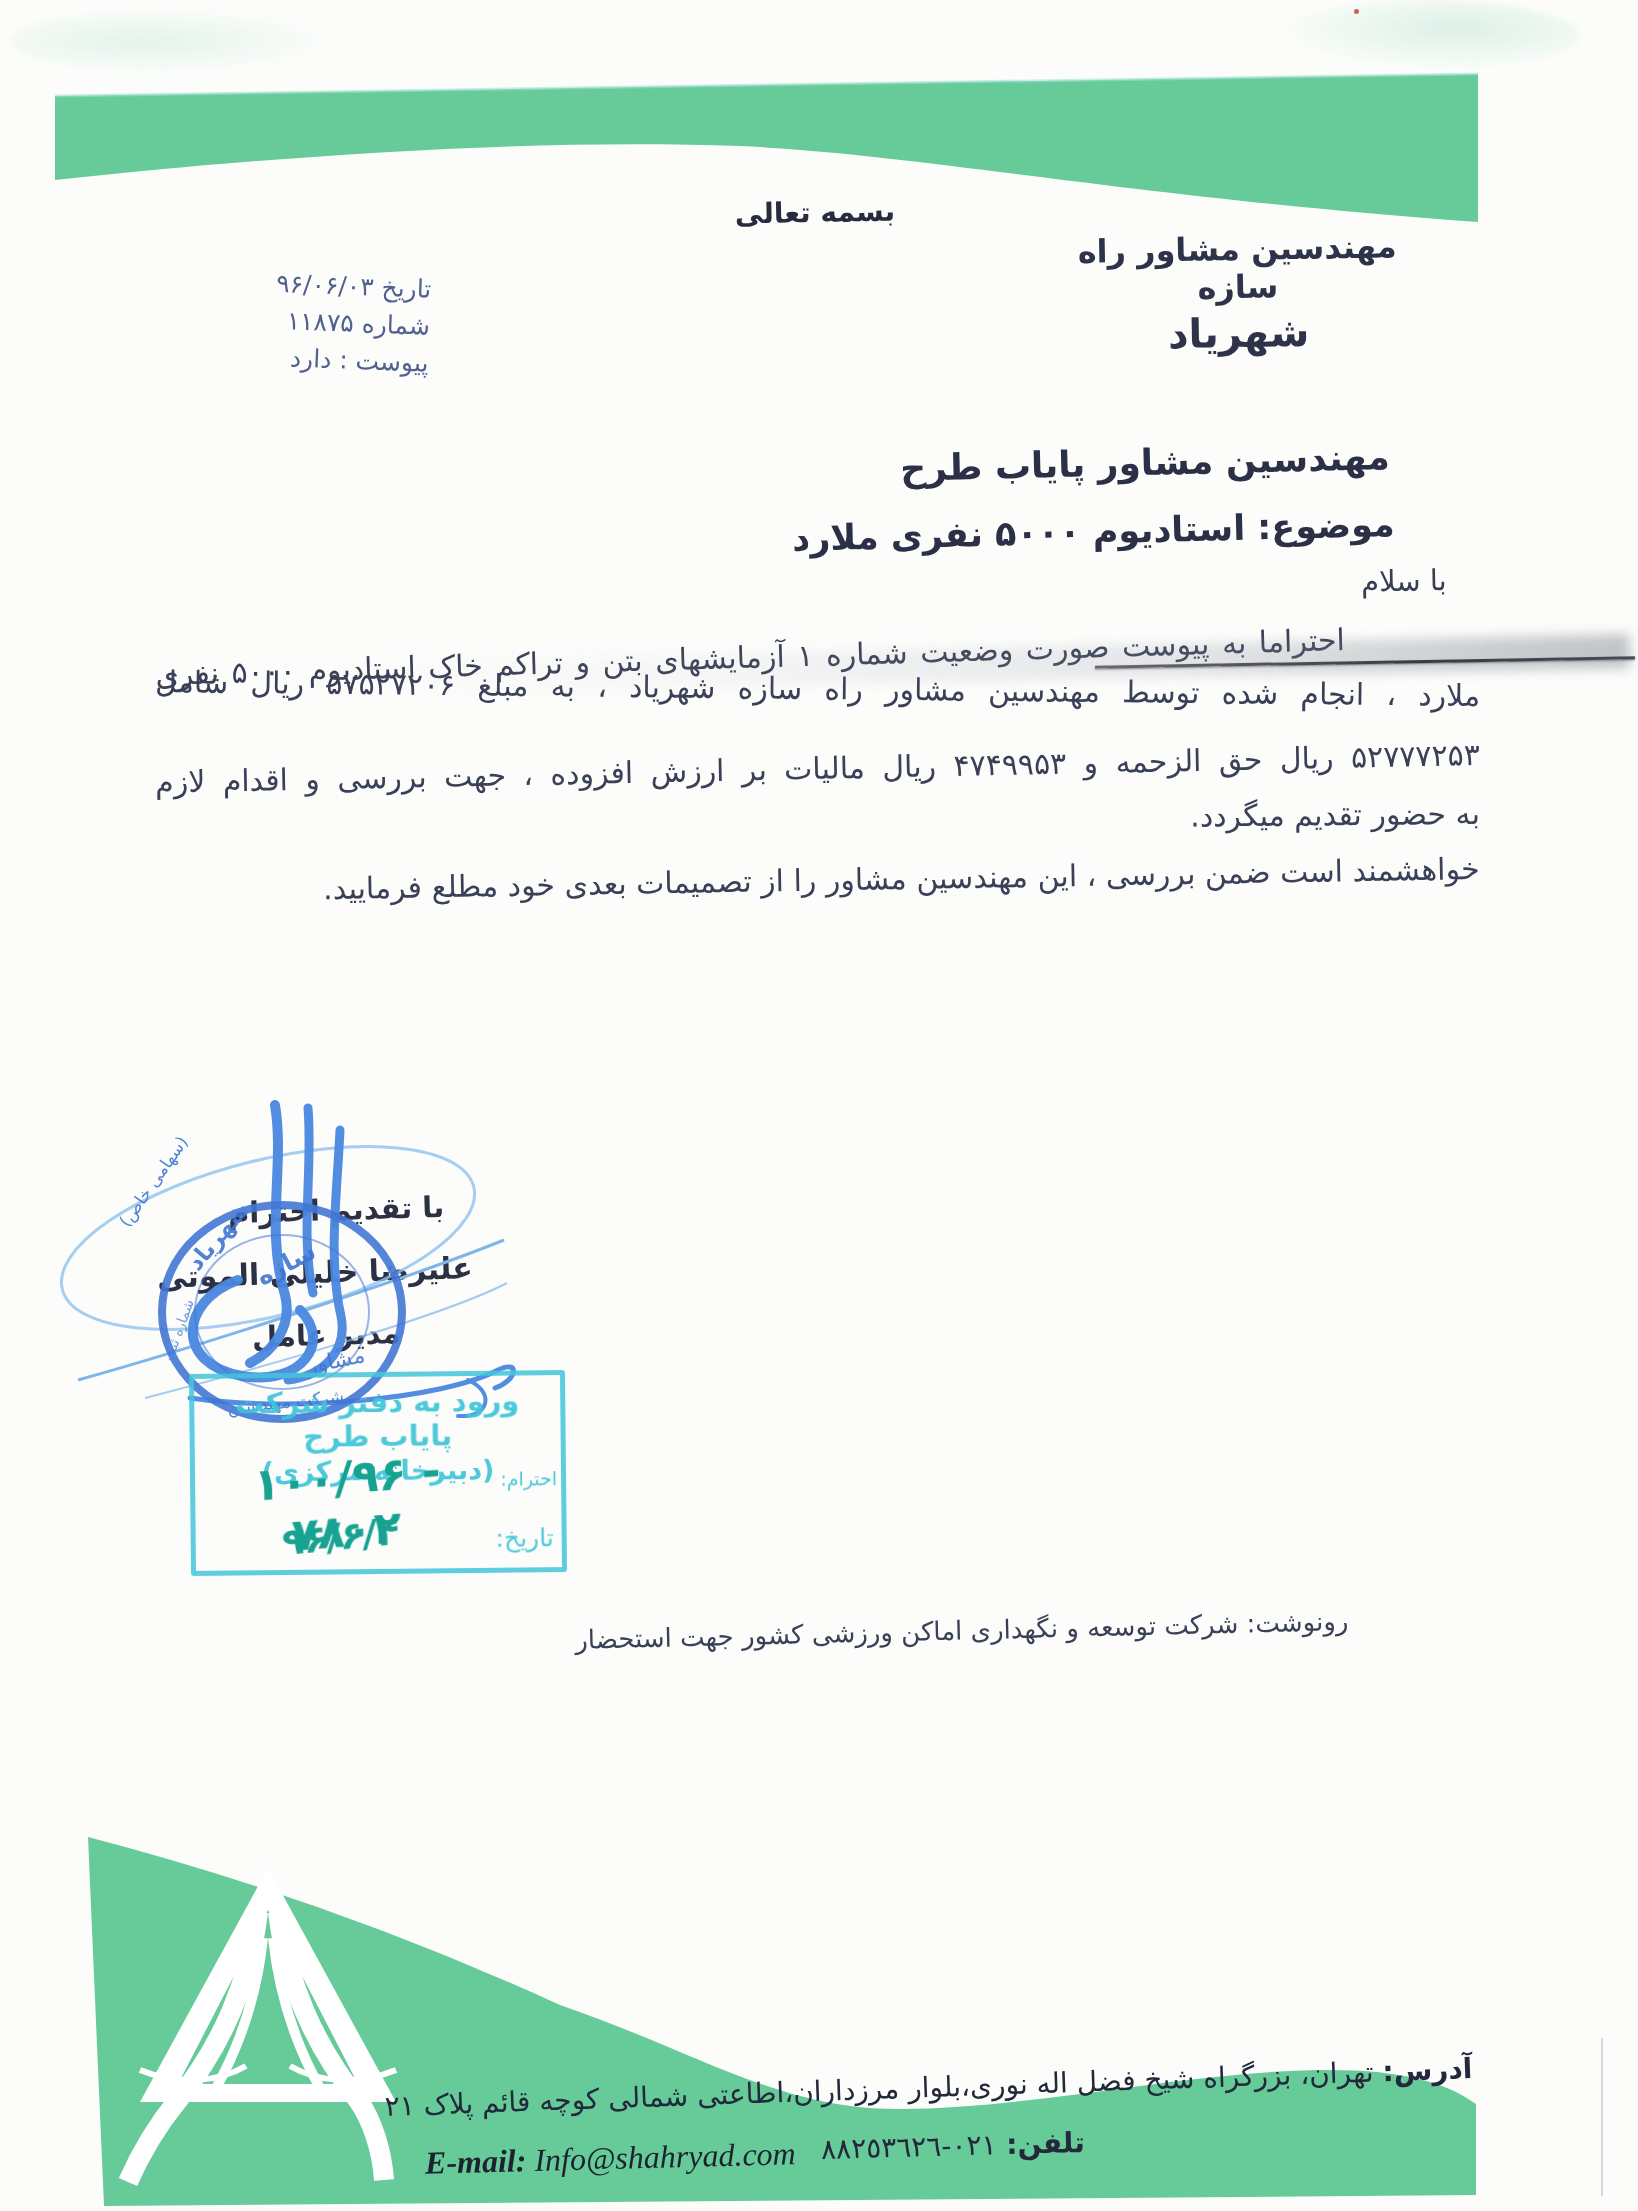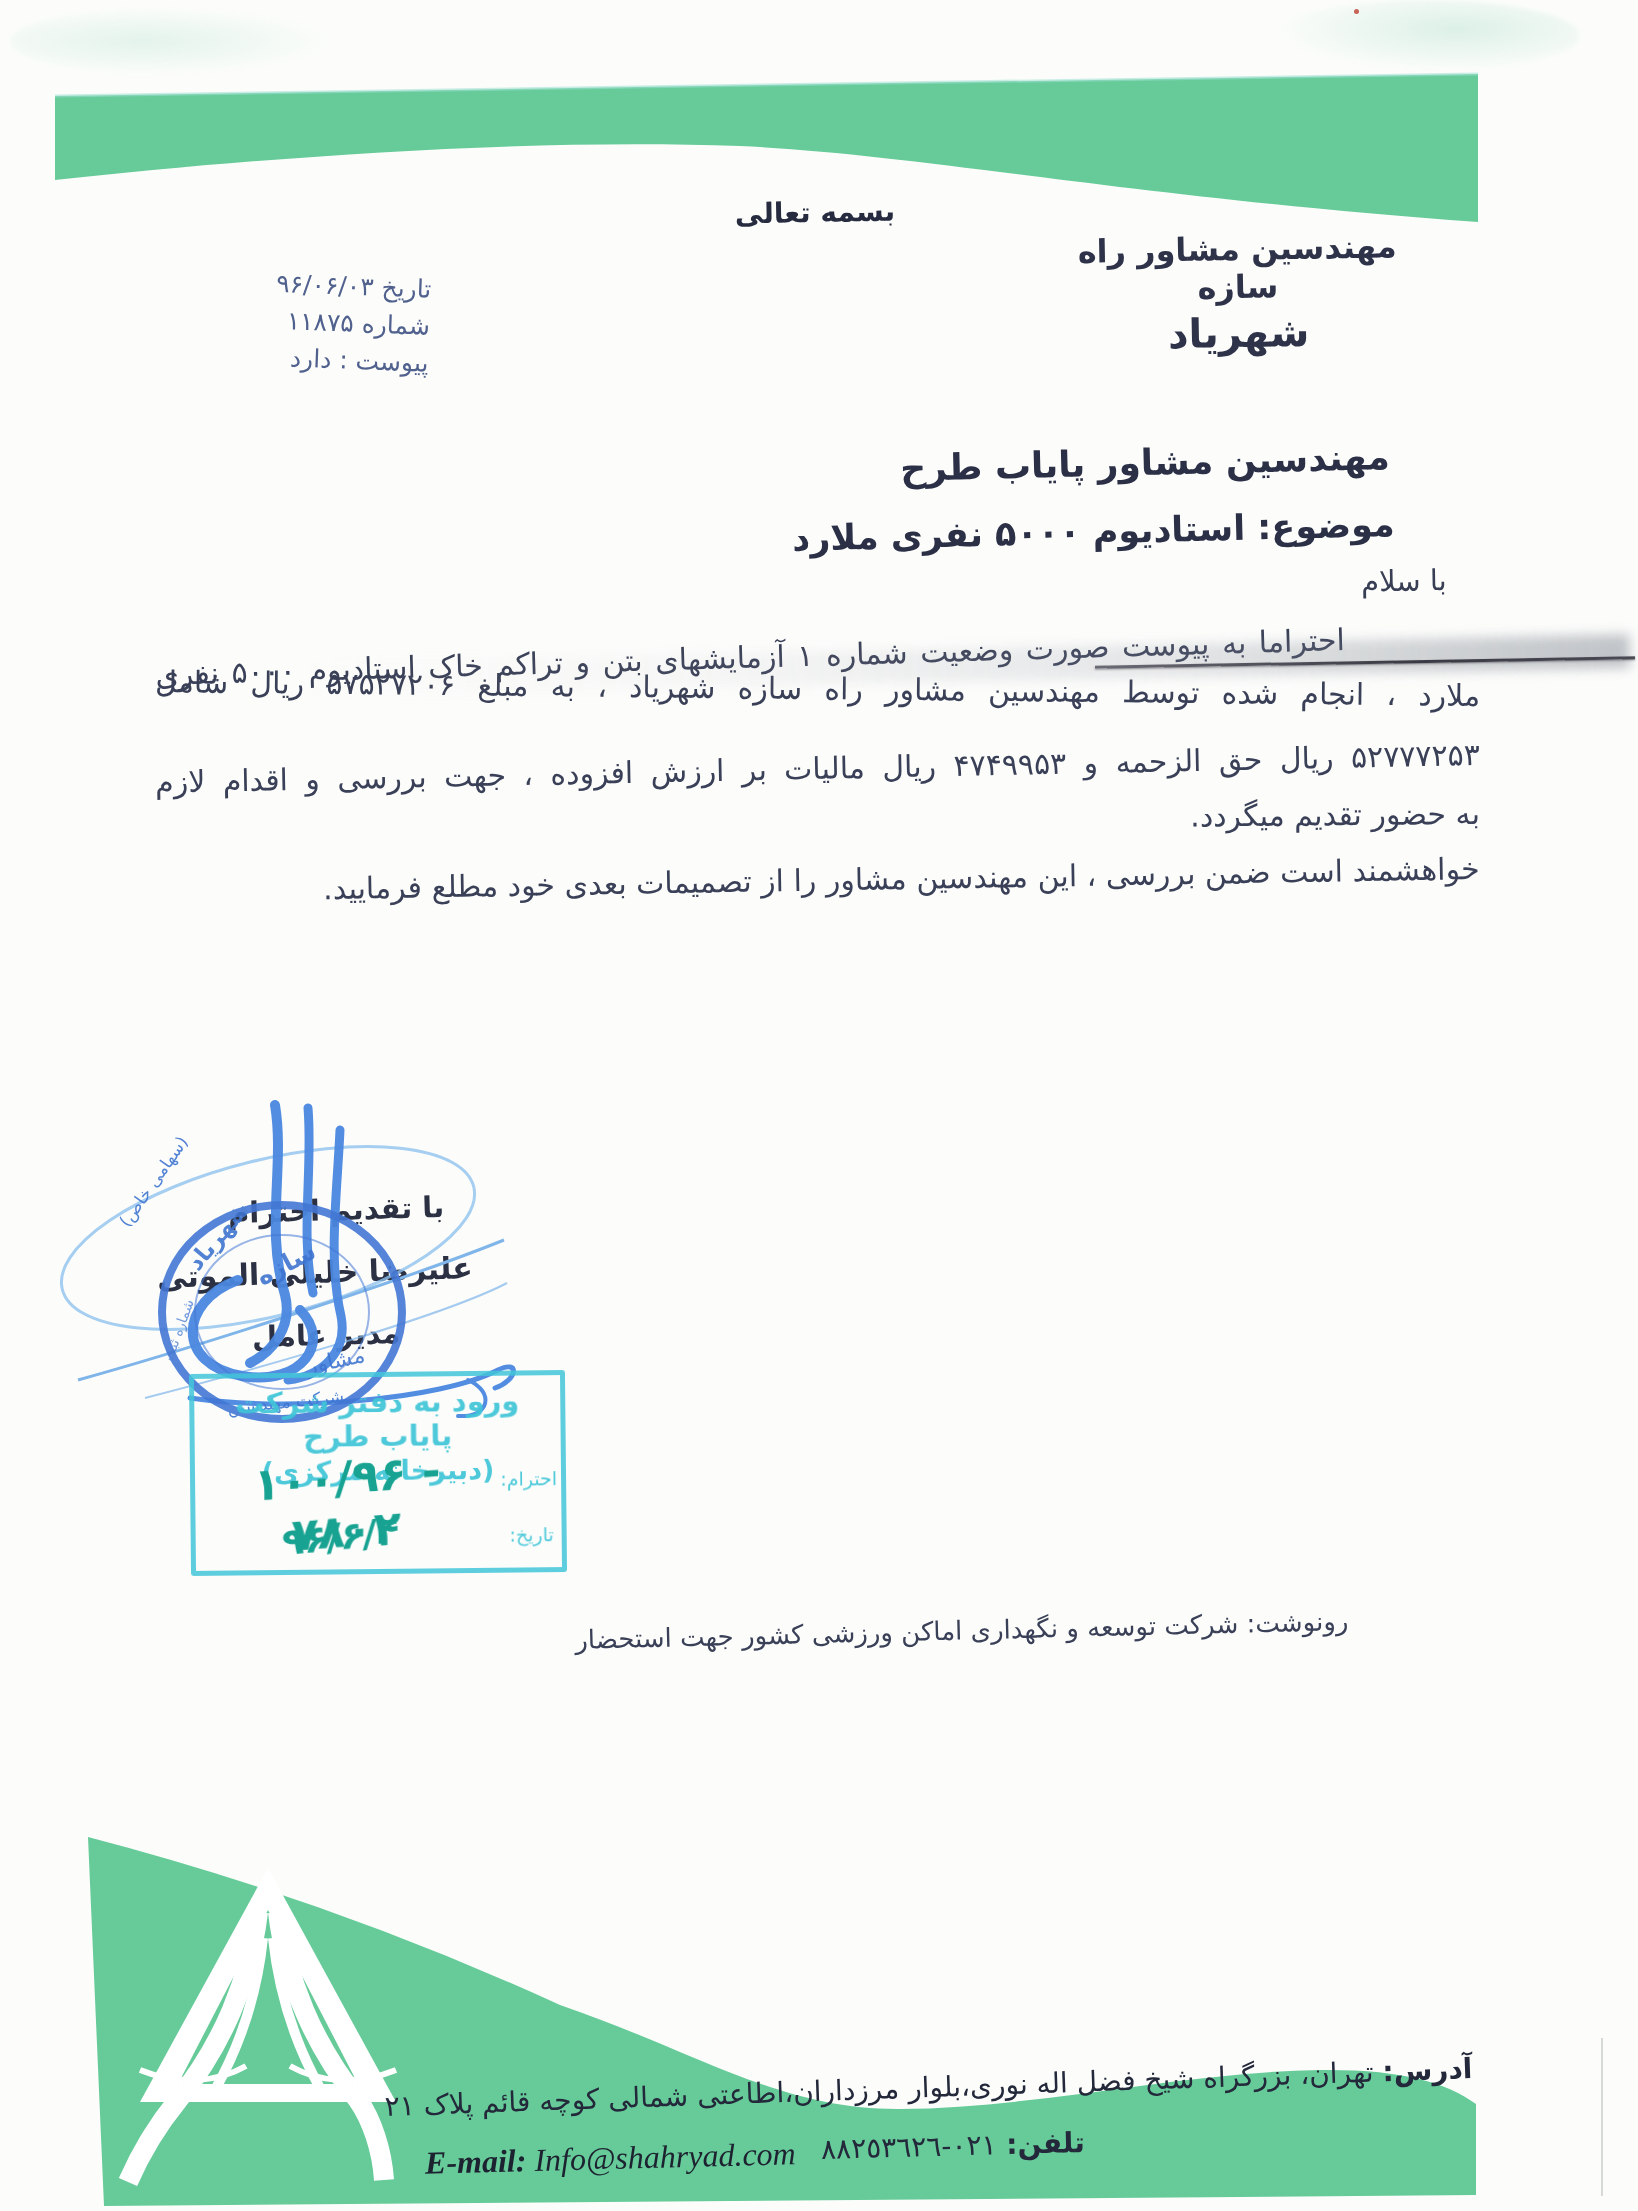--- a/index.html
+++ b/index.html
@@ -55,21 +55,21 @@
 
   
   .rstamp{left:190px;top:1372px;width:366px;height:192px;
     border:5px solid rgba(66,198,216,.85);border-radius:3px;
     transform:rotate(-0.6deg);color:rgba(62,196,215,.92);text-align:center;}
   .rstamp .l1{margin-top:8px;font-size:29px;font-weight:bold;}
   .rstamp .l2{margin-top:2px;font-size:27px;font-weight:bold;}
   .rstamp .numlab{position:absolute;right:4px;top:92px;font-size:19px;}
   .rstamp .numval{position:absolute;left:0;right:64px;top:74px;font-size:45px;font-weight:bold;
     color:#17a291;transform:rotate(-4deg) skewX(-6deg);text-align:center;}
-  .rstamp .datelab{position:absolute;right:8px;top:148px;font-size:19px;}
+  .rstamp .datelab{position:absolute;right:8px;top:148px;font-size:25px;}
   .rstamp .dateval{position:absolute;left:86px;top:138px;font-size:37px;font-weight:bold;
     color:#17a291;transform:rotate(-5deg) skewX(-6deg);}
 
   .cc-line{right:290px;top:1606px;font-size:26px;color:#3a4057;transform:rotate(-1.4deg);transform-origin:right center;}
 
   
   .addr{right:166px;top:2052px;font-size:28px;color:#23283a;transform:rotate(-2deg);transform-origin:right center;z-index:5;}
   .addr b,.phone b{font-weight:bold;}
   .phone{right:553px;top:2126px;font-size:28px;color:#23283a;transform:rotate(-1.5deg);transform-origin:right center;z-index:5;}
   .email{left:425px;top:2140px;font-size:32px;font-style:italic;color:#1d2230;

